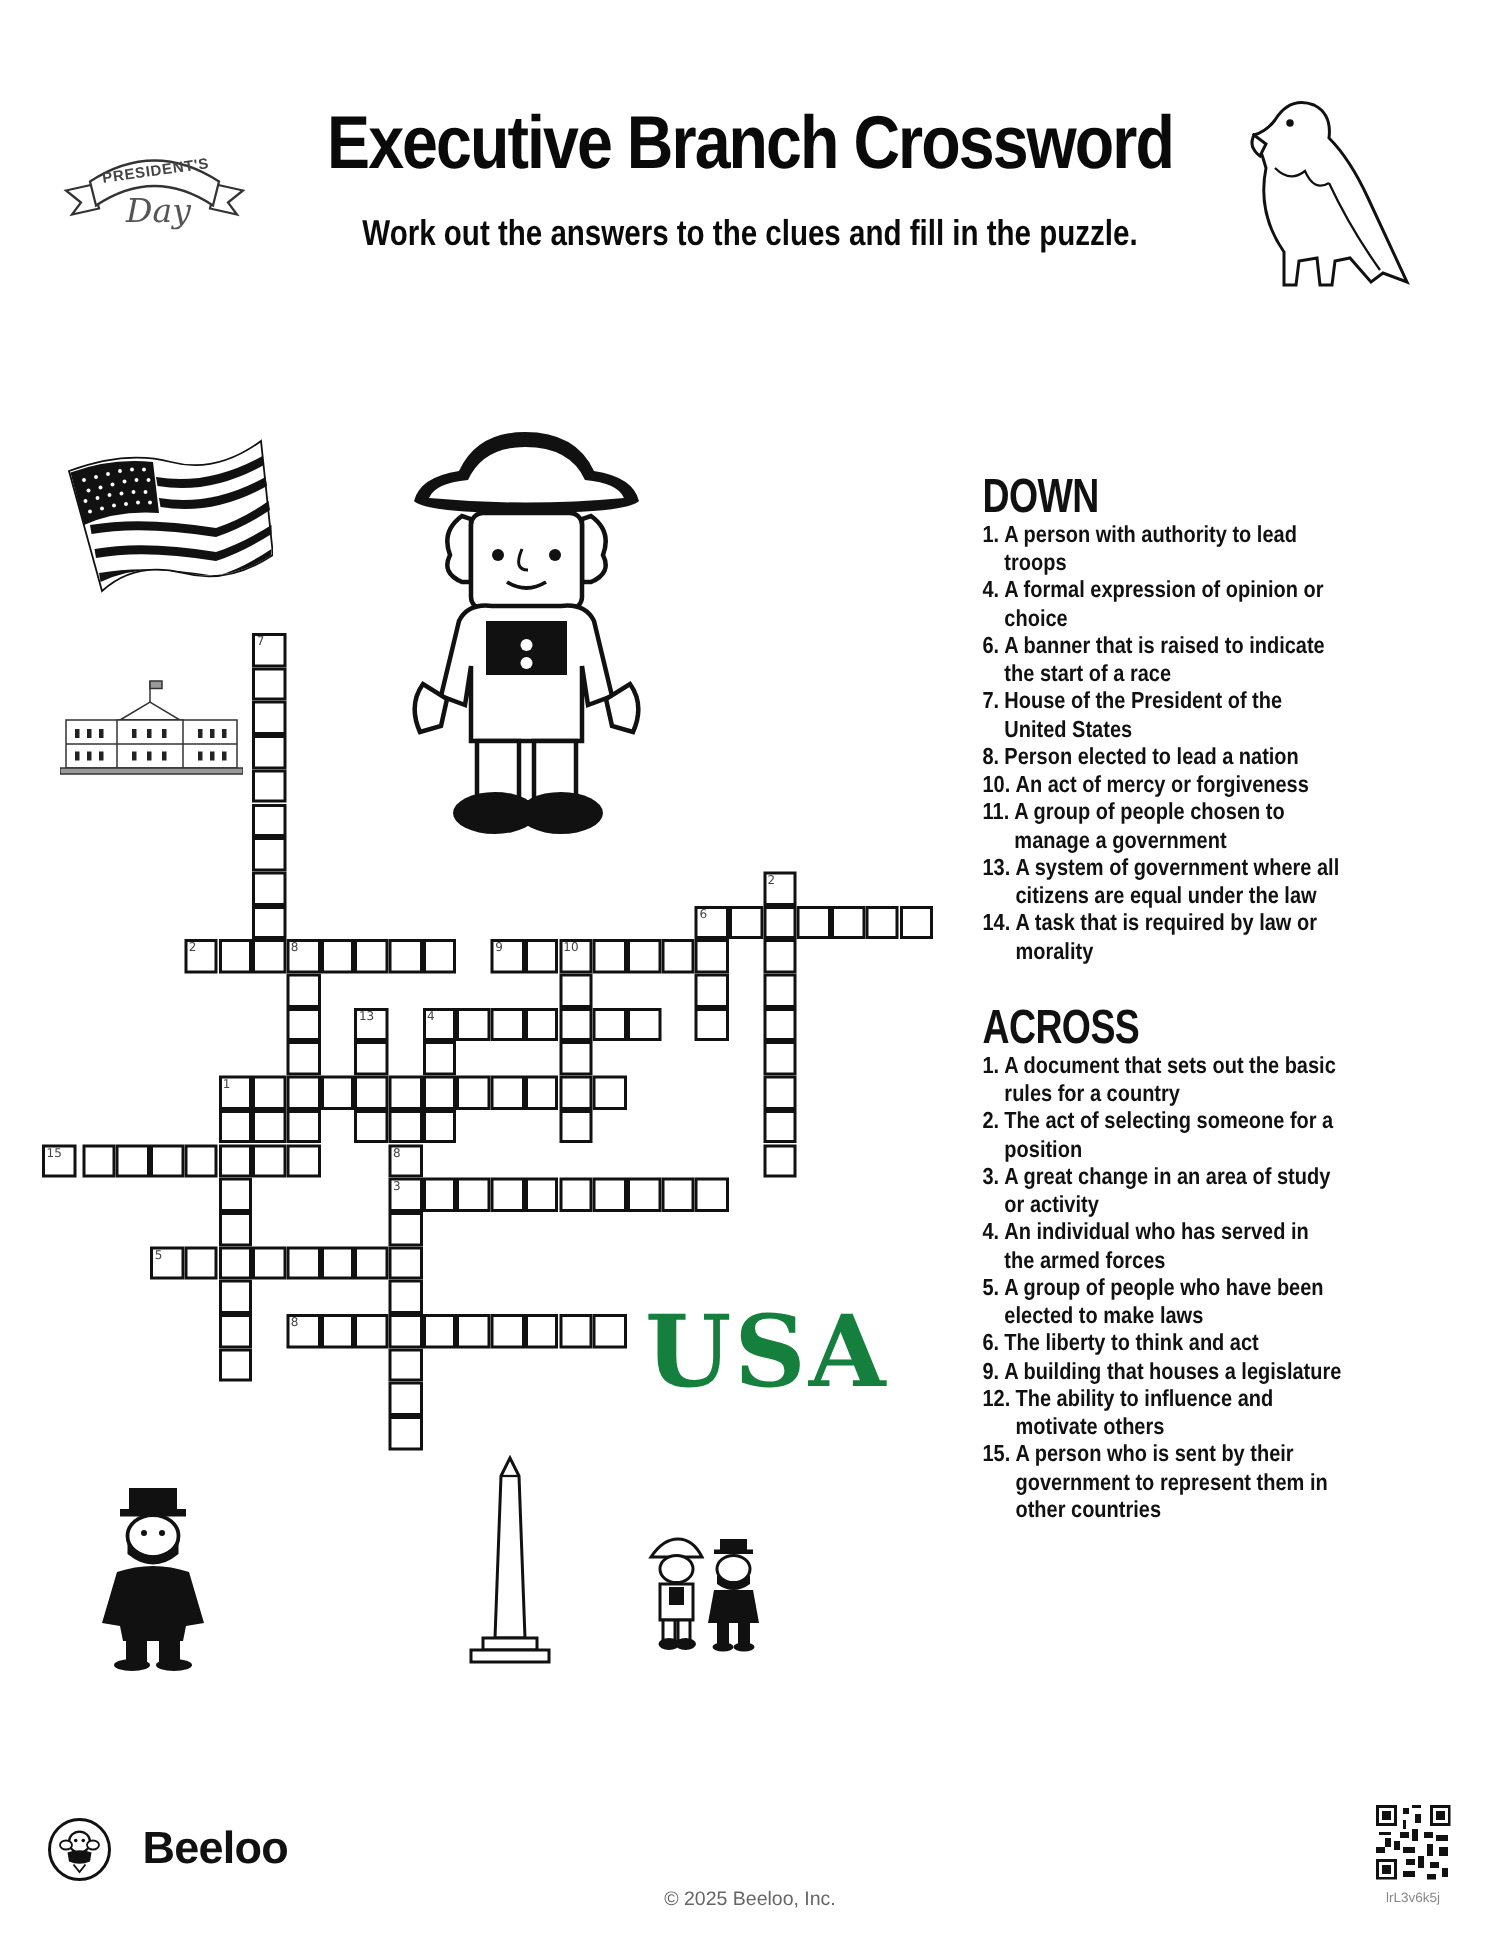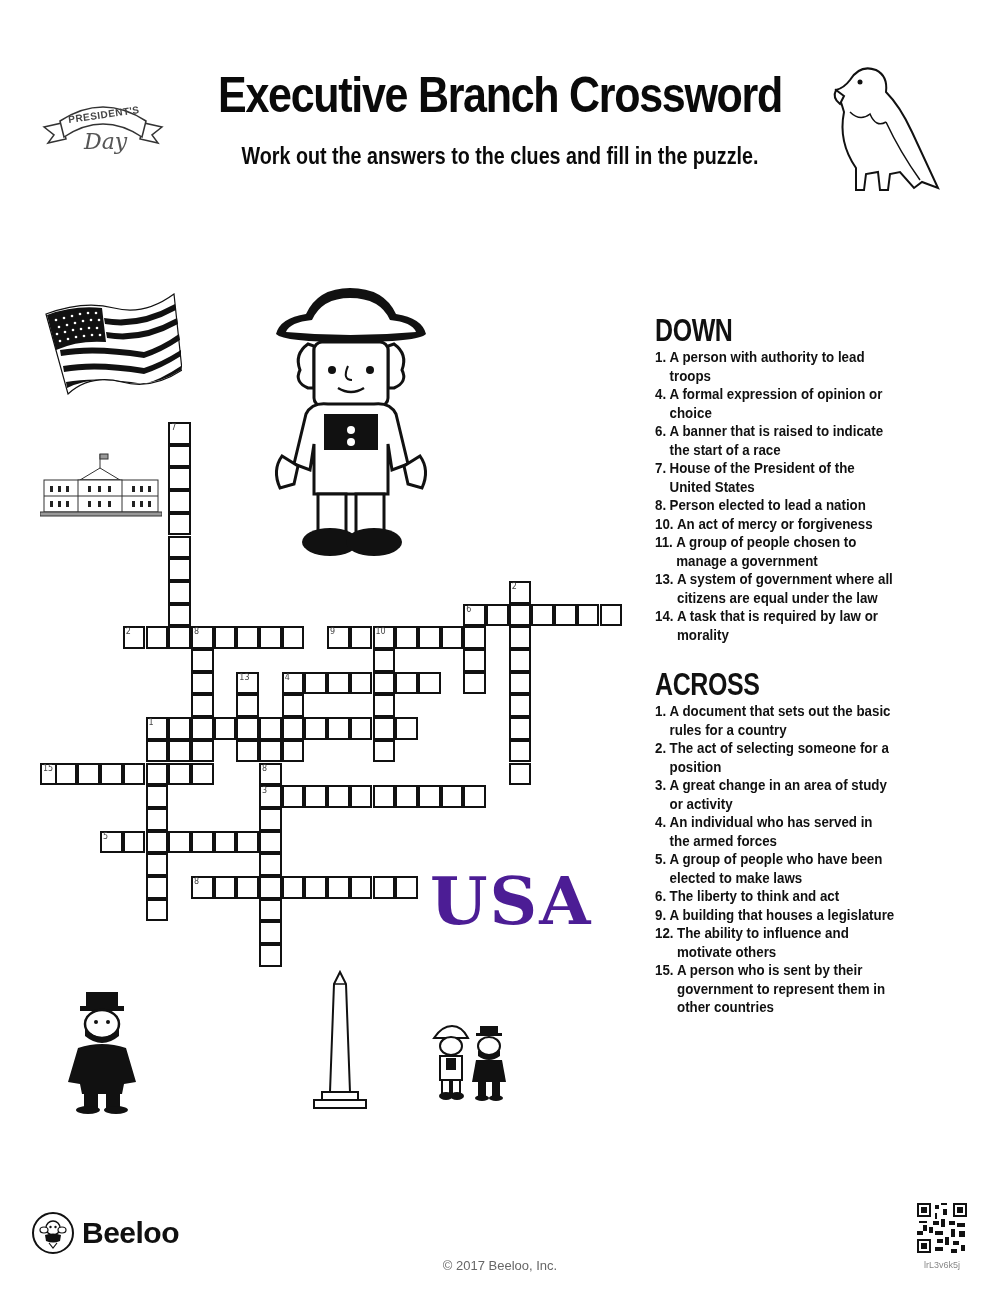--- a/index.html
+++ b/index.html
@@ -10,27 +10,27 @@
   .clues{left:655px;top:312px;width:250px;}
   .clue-head{font-weight:bold;font-size:32px;transform:scaleX(0.78);transform-origin:0 0;margin:0 0 0 0;height:36px;letter-spacing:-0.5px;}
   .clue-list{list-style:none;margin:0;padding:0;}
   .clue-item{font-weight:bold;font-size:15.5px;line-height:18.5px;transform:scaleX(0.86);transform-origin:0 0;width:280px;display:flex;}
   .clue-num{flex:0 0 auto;margin-right:4px;}
   .clue-text{flex:1 1 auto;}
   .across-block{margin-top:22px;}
   .grid{left:0;top:0;width:1000px;height:1294px;pointer-events:none;}
   .cell{position:absolute;width:22.7px;height:22.7px;box-sizing:border-box;border:2px solid #111;background:#fff;pointer-events:auto;}
   .cell .num{position:absolute;left:1px;top:-1px;font-size:8px;font-family:"DejaVu Sans",sans-serif;color:#444;}
-  .footer-logo{left:32px;top:1212px;display:flex;align-items:center;gap:8px;}
+  .footer-logo{left:32px;top:1212px;display:flex;align-items:center;gap:21px;}
   .bee{width:42px;height:42px;border:2px solid #111;border-radius:50%;box-sizing:border-box;position:relative;}
   .brand{font-size:30px;font-weight:bold;letter-spacing:-0.5px;}
   .copyright{left:0;width:1000px;top:1258px;text-align:center;font-size:13px;color:#666;}
   .qr{left:917px;top:1203px;width:50px;height:50px;}
   .qr-code{left:905px;top:1260px;width:74px;text-align:center;font-size:9px;color:#888;}
-  .usa{left:430px;top:862px;font-family:"DejaVu Serif",serif;font-weight:bold;font-size:66px;letter-spacing:2px;color:#4c1d95;}
+  .usa{left:430px;top:862px;font-family:"DejaVu Serif",serif;font-weight:bold;font-size:66px;letter-spacing:2px;color:#15803d;}
 </style>
 </head>
 <body>
 
 <div class="abs" style="left:40px;top:95px;width:126px;height:70px;">
   <svg width="126" height="70" viewBox="0 0 126 70">
     <path d="M4 32 L22 28 L26 44 L8 48 L14 40 Z" fill="#fff" stroke="#333" stroke-width="1.5"></path>
     <path d="M122 32 L104 28 L100 44 L118 48 L112 40 Z" fill="#fff" stroke="#333" stroke-width="1.5"></path>
     <path d="M20 26 Q63 -2 106 26 L102 42 Q63 16 24 42 Z" fill="#fff" stroke="#333" stroke-width="1.5"></path>
   </svg>
@@ -293,21 +293,21 @@
     <div class="cell" style="left: 349.8px; top: 717.1px;"></div>
     <div class="cell" style="left: 395.2px; top: 717.1px;"></div>
     <div class="cell" style="left: 145.5px; top: 739.8px;"></div>
     <div class="cell" style="left: 145.5px; top: 762.5px;"></div>
     <div class="cell" style="left: 145.5px; top: 785.2px;"></div>
     <div class="cell" style="left: 145.5px; top: 807.9px;"></div>
     <div class="cell" style="left: 145.5px; top: 830.6px;"></div>
     <div class="cell" style="left: 145.5px; top: 853.3px;"></div>
     <div class="cell" style="left: 145.5px; top: 876px;"></div>
     <div class="cell" style="left: 145.5px; top: 898.7px;"></div>
-    <div class="cell" style="left: 40px; top: 762.5px;">
+    <div class="cell" style="left: 28px; top: 762.5px;">
       <span class="num">15</span>
     </div>
     <div class="cell" style="left: 54.7px; top: 762.5px;"></div>
     <div class="cell" style="left: 77.4px; top: 762.5px;"></div>
     <div class="cell" style="left: 100.1px; top: 762.5px;"></div>
     <div class="cell" style="left: 122.8px; top: 762.5px;"></div>
     <div class="cell" style="left: 168.2px; top: 762.5px;"></div>
     <div class="cell" style="left: 259px; top: 762.5px;">
       <span class="num">8</span>
     </div>
@@ -443,21 +443,21 @@
       <circle cx="16.5" cy="13" r="1.2" fill="#111"></circle>
         <circle cx="21.5" cy="13" r="1.2" fill="#111"></circle>
       <path d="M11 21 Q19 18 27 21 L26 27 Q19 30 12 27 Z" fill="#111"></path>
       <ellipse cx="10" cy="16" rx="4" ry="3" fill="#fff" stroke="#111" stroke-width="1.2"></ellipse>
       <ellipse cx="28" cy="16" rx="4" ry="3" fill="#fff" stroke="#111" stroke-width="1.2"></ellipse>
       <path d="M15 29 L19 34 L23 29" fill="none" stroke="#111" stroke-width="1.2"></path>
     </svg>
   </div>
   <span class="brand">Beeloo</span>
 </div>
-<div class="abs copyright">© 2017 Beeloo, Inc.</div>
+<div class="abs copyright">© 2025 Beeloo, Inc.</div>
 <div class="abs qr">
   <svg width="50" height="50" viewBox="0 0 25 25" shape-rendering="crispEdges">
     <rect width="25" height="25" fill="#fff"></rect>
     <g fill="#111">
       <rect x="0" y="0" width="7" height="7"></rect>
         <rect x="1" y="1" width="5" height="5" fill="#fff"></rect>
         <rect x="2" y="2" width="3" height="3"></rect>
       <rect x="18" y="0" width="7" height="7"></rect>
         <rect x="19" y="1" width="5" height="5" fill="#fff"></rect>
         <rect x="20" y="2" width="3" height="3"></rect>

